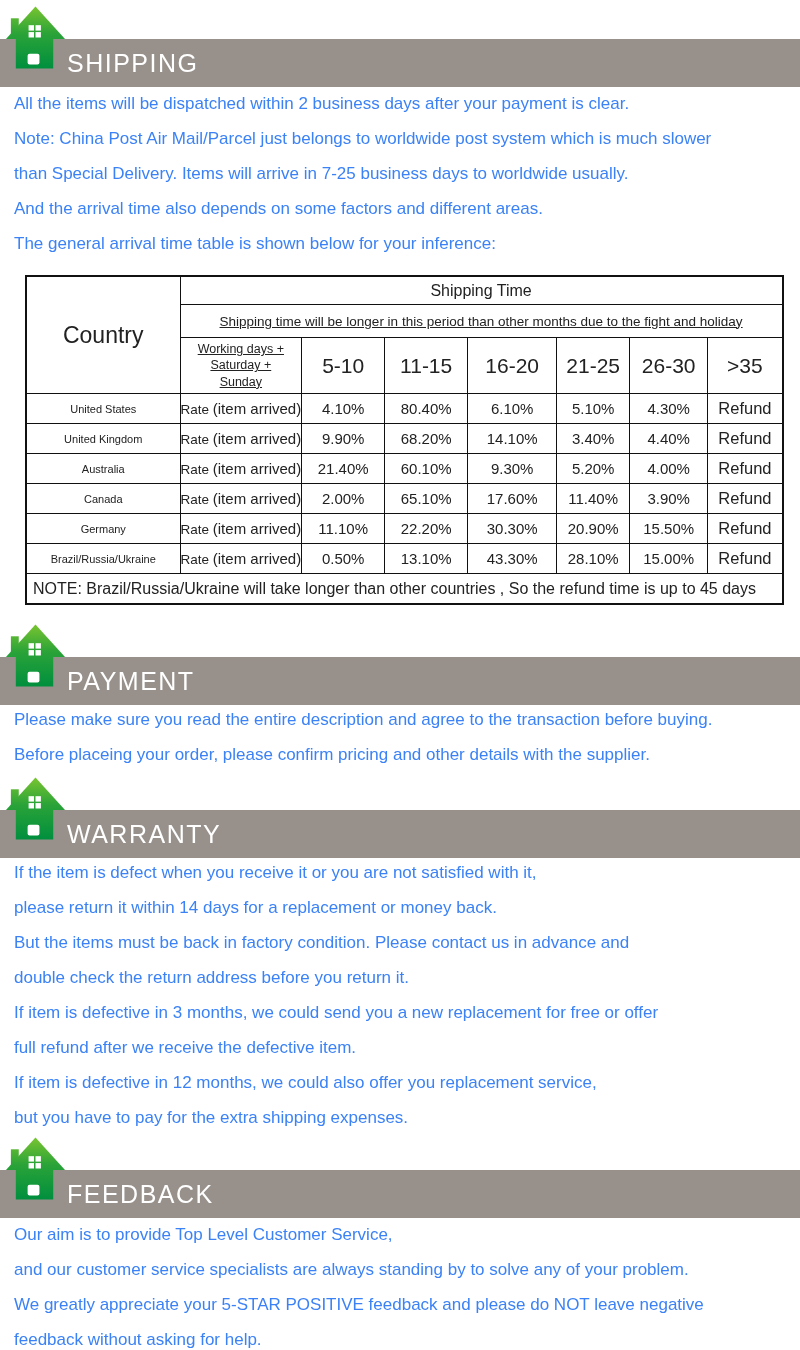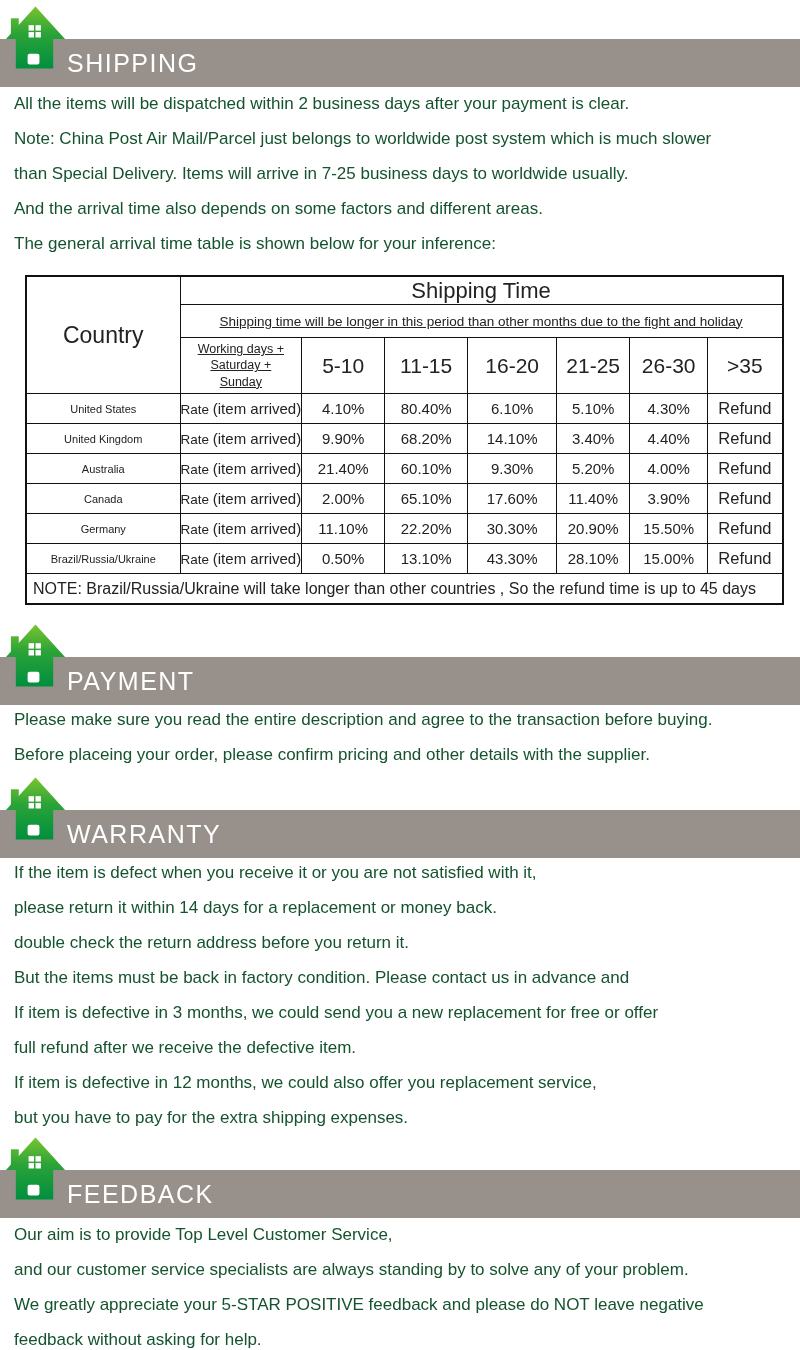--- a/index.html
+++ b/index.html
@@ -22,21 +22,21 @@
   .banner-label {
     position: absolute; left: 67px; top: 50%; transform: translateY(-50%);
     color: #ffffff; font-size: 25px; letter-spacing: 1.5px; font-weight: 400;
   }
   .house-icon { position: absolute; left: 3px; top: 0; width: 63px; height: 64px; z-index: 2; }
 
   
   .paras { padding-left: 14px; }
   .paras p {
     margin: 0; font-size: 17px; line-height: 35px; white-space: nowrap;
-    color: #14532d;
+    color: #3b82f6;
   }
   .m-s1 { margin-top: 5px; }
   .p-s1 { margin-top: 14px; }
   .m-s2 { margin-top: 18px; }
   .p-s2 { margin-top: 12px; }
   .m-s3 { margin-top: 4px; }
   .p-s3 { margin-top: 12px; }
   .m-s4 { margin-top: 1px; }
   .p-s4 { margin-top: 14px; }
 
@@ -47,21 +47,21 @@
   }
   .ship td {
     border: 1px solid #111111; text-align: center; padding: 0;
     overflow: hidden; white-space: nowrap; color: #222222;
   }
   .c-country { width: 154px; } .c-rate { width: 115px; }
   .c-d1 { width: 83px; } .c-d2 { width: 83px; } .c-d3 { width: 89px; }
   .c-d4 { width: 73px; } .c-d5 { width: 78px; } .c-d6 { width: 75px; }
 
   .cell-country-header { font-size: 23px; }
-  .cell-main-header { font-size: 22px; height: 27px; }
+  .cell-main-header { font-size: 16px; height: 27px; }
   .r-sub td { height: 32px; font-size: 13.5px; text-decoration: underline; }
   .r-cols td { height: 55px; }
   .cell-working { font-size: 12.5px; line-height: 1.3; white-space: normal; }
   .cell-working span { display: block; text-decoration: underline; }
   .cell-range { font-size: 21px; }
   .r-data td { height: 29px; }
   .cell-country { font-size: 11px; }
   .cell-rate { font-size: 13.5px; }
   .rate-sub { font-size: 15px; }
   .cell-val { font-size: 15px; }
@@ -233,22 +233,22 @@
       <div class="banner">
         <span class="banner-label">WARRANTY</span>
       </div>
       <svg class="house-icon" viewBox="0 0 64 64">
           <use href="#house-shape"></use>
         </svg>
     </div>
     <div class="paras p-s3">
       <p>If the item is defect when you receive it or you are not satisfied with it,</p>
       <p>please return it within 14 days for a replacement or money back.</p>
+      <p>But the items must be back in factory condition. Please contact us in advance and</p>
       <p>double check the return address before you return it.</p>
-      <p>But the items must be back in factory condition. Please contact us in advance and</p>
       <p>If item is defective in 3 months, we could send you a new replacement for free or offer</p>
       <p>full refund after we receive the defective item.</p>
       <p>If item is defective in 12 months, we could also offer you replacement service,</p>
       <p>but you have to pay for the extra shipping expenses.</p>
     </div>
   </div>
 
   <div class="sec m-s4">
     <div class="sec-head">
       <div class="banner">

